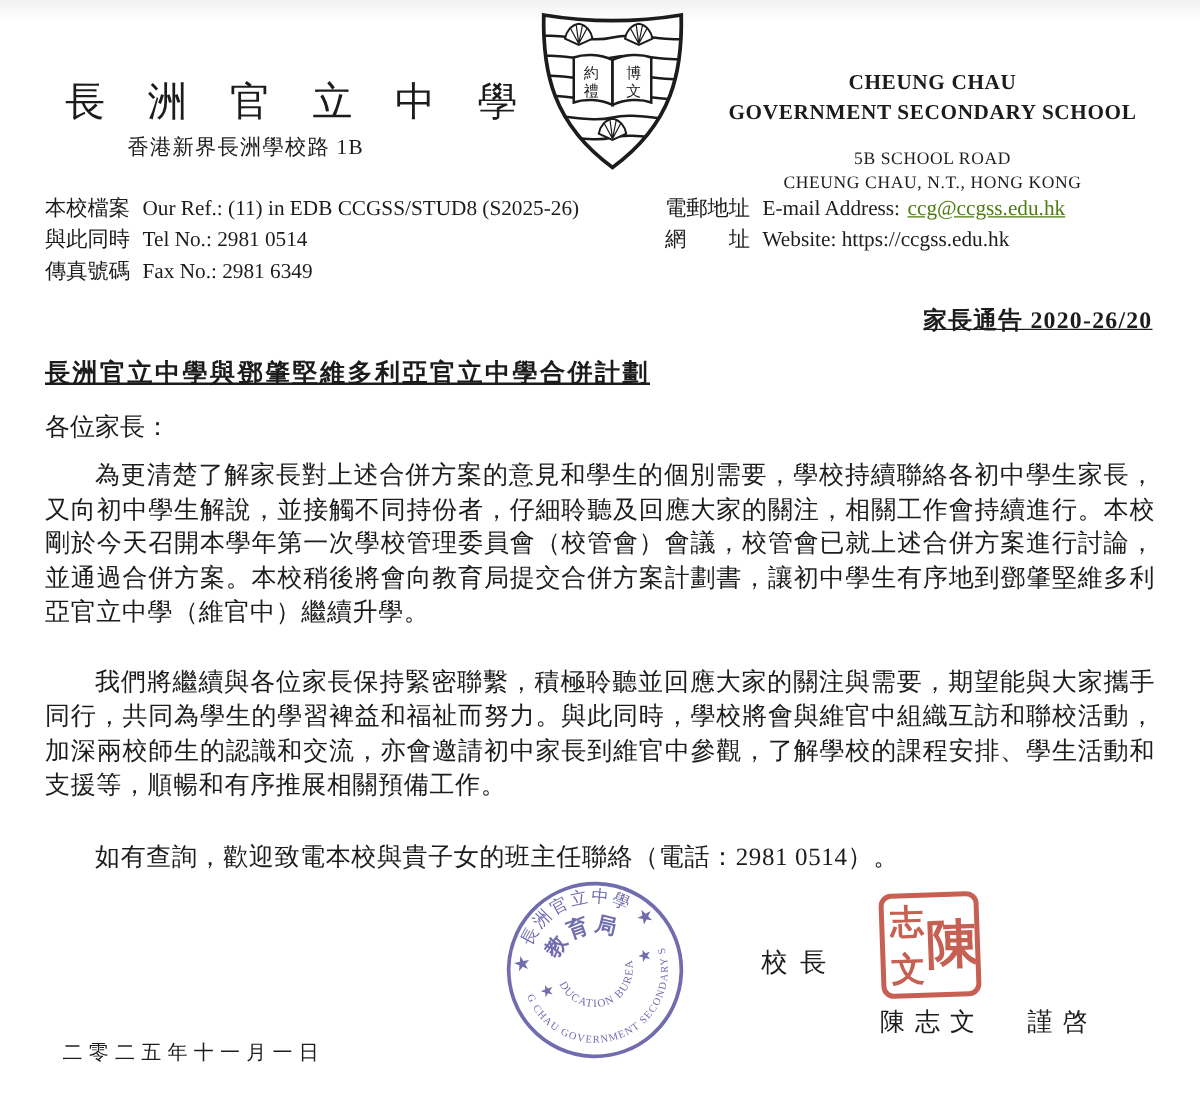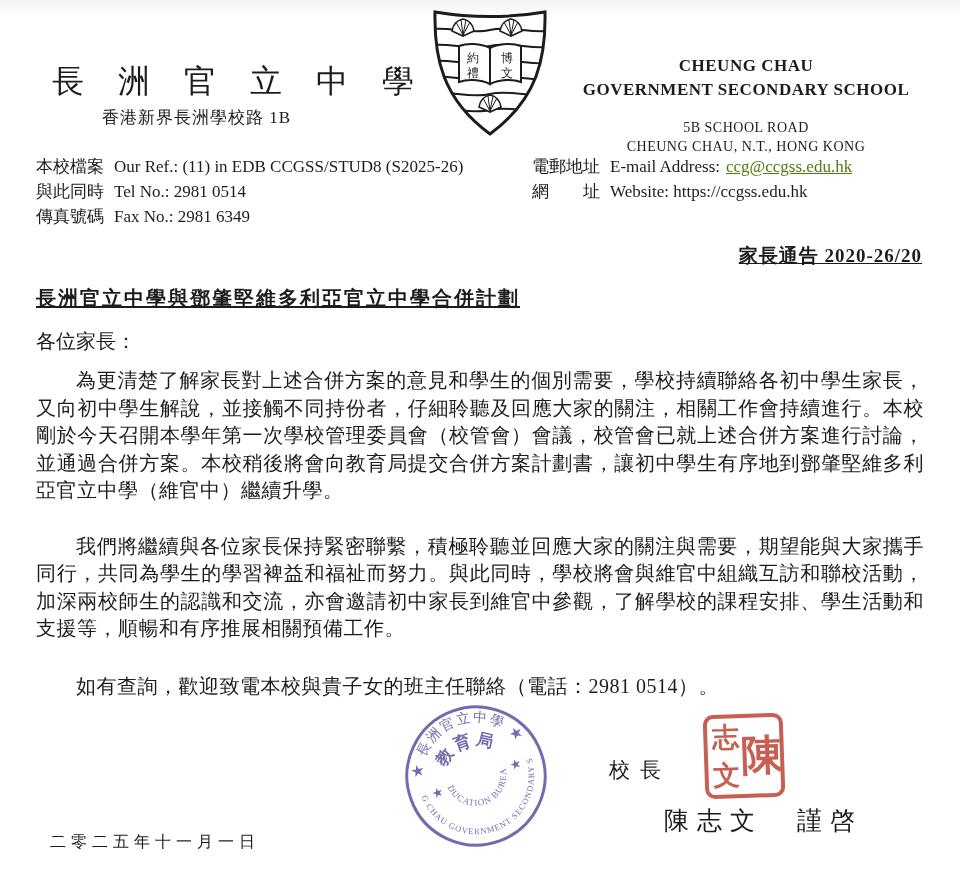--- a/index.html
+++ b/index.html
@@ -36,21 +36,21 @@
   .para.p3{margin-top:30px;text-align:left;}
 
   
   .signature{position:relative;height:162px;margin-top:4px;}
   .stamp{position:absolute;left:366px;top:-2px;width:148px;height:148px;transform:rotate(-20deg);opacity:.82;}
   .principal-label{position:absolute;left:573px;top:52px;font-size:21px;letter-spacing:10px;}
   .seal{position:absolute;left:668px;top:10px;width:72px;height:76px;border:4px solid #bf4f41;border-radius:10px;
         color:#bf4f41;display:flex;flex-direction:row-reverse;transform:rotate(-2deg);opacity:.9;}
   .seal-right{width:50%;display:flex;align-items:center;justify-content:center;font-size:42px;font-weight:bold;}
   .seal-left{width:50%;display:flex;flex-direction:column;align-items:center;justify-content:space-around;font-size:27px;font-weight:bold;line-height:1;}
-  .name-line{position:absolute;left:628px;top:100px;font-size:25px;letter-spacing:8px;white-space:nowrap;}
+  .name-line{position:absolute;left:668px;top:100px;font-size:20px;letter-spacing:8px;white-space:nowrap;}
   .name-gap{display:inline-block;width:34px;}
   .date{position:absolute;left:14px;top:128px;font-size:16px;letter-spacing:5px;}
 </style>
 </head>
 <body>
 
 <div class="page">
 
   <div class="header">
     <div class="school-zh">長洲官立中學</div>

